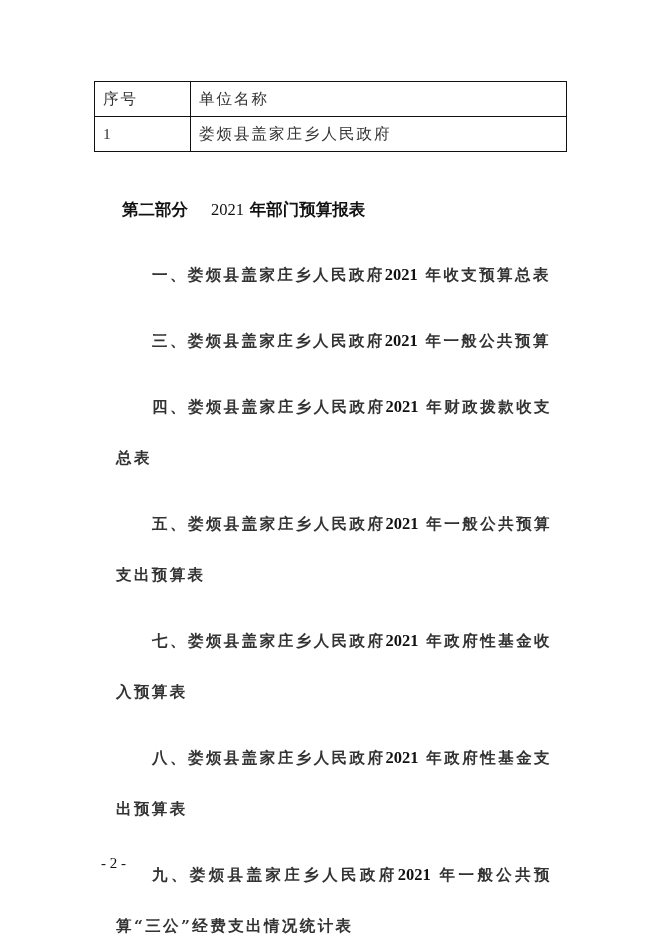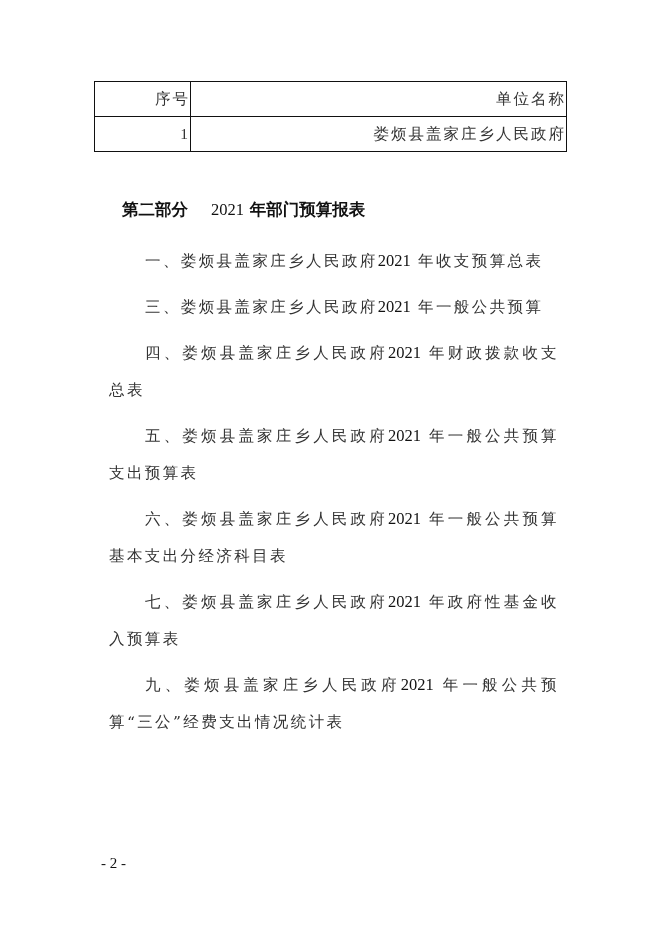--- a/index.html
+++ b/index.html
@@ -1,28 +1,28 @@
 <!DOCTYPE html>
 <html><head>
 <meta charset="utf-8">
 <style>
   html, body { margin:0; padding:0; background:#ffffff; }
   body { width:662px; height:936px; position:relative; overflow:hidden;
          font-family:"DejaVu Serif","Liberation Serif",serif; color:#1a1a1a; }
   .tbl { position:absolute; left:94px; top:81px; width:473px; border-collapse:collapse; }
   .tbl td { border:1.5px solid #111; height:34px; padding:0 0 0 8px; font-size:15.5px;
-            letter-spacing:2px; color:#333; vertical-align:middle;text-align:right; }
+            letter-spacing:2px; color:#333; vertical-align:middle; }
   .tbl td.c1 { width:87px; }
   .num { font-family:"Liberation Serif",serif; letter-spacing:0; }
   .section-title { position:absolute; left:101px; top:199px; font-size:16.5px;
                    font-family:"DejaVu Sans","Liberation Sans",sans-serif; font-weight:bold; color:#111;margin-left:21px; }
   .section-title .num { font-family:"Liberation Serif",serif; font-weight:normal; }
   .items { position:absolute; left:101px; top:234px; width:466px; }
-  .item { font-size:15.5px; line-height:37px; letter-spacing:2.4px; text-indent:36px;
-          color:#333; text-align:justify; margin:8px; }
+  .item { font-size:15.5px; line-height:51px; letter-spacing:2.4px; text-indent:36px;
+          color:#333; text-align:justify; margin:15px;font-weight:bold; }
   .item .yr { font-family:"Liberation Serif",serif; letter-spacing:0; font-size:16.5px; color:#111; }
   .page-num { position:absolute; left:101px; top:855px; font-family:"Liberation Serif",serif;
               font-size:15px; color:#111; }
 </style>
 </head>
 <body>
 
 <table class="tbl">
   <tbody>
       <tr>
@@ -40,18 +40,18 @@
   <span>第二部分</span>&nbsp;&nbsp;&nbsp;
   <span class="num">2021</span>
   <span>年部门预算报表</span>
 </div>
 
 <div class="items">
   <p class="item"><span>一、娄烦县盖家庄乡人民政府</span><span class="yr">2021</span> <span>年收支预算总表</span></p>
   <p class="item"><span>三、娄烦县盖家庄乡人民政府</span><span class="yr">2021</span> <span>年一般公共预算</span></p>
   <p class="item"><span>四、娄烦县盖家庄乡人民政府</span><span class="yr">2021</span> <span>年财政拨款收支总表</span></p>
   <p class="item"><span>五、娄烦县盖家庄乡人民政府</span><span class="yr">2021</span> <span>年一般公共预算支出预算表</span></p>
-  <p class="item"><span>六、娄烦县盖家庄乡人民政府</span><span class="yr">2021</span> <span>年一般公共预算基本支出分经济科目表</span></p>
   <p class="item"><span>七、娄烦县盖家庄乡人民政府</span><span class="yr">2021</span> <span>年政府性基金收入预算表</span></p>
+  <p class="item"><span>八、娄烦县盖家庄乡人民政府</span><span class="yr">2021</span> <span>年政府性基金支出预算表</span></p>
   <p class="item"><span>九、娄烦县盖家庄乡人民政府</span><span class="yr">2021</span> <span>年一般公共预算“三公”经费支出情况统计表</span></p>
 </div>
 
 <div class="page-num">- 2 -</div>
 
 </body></html>

